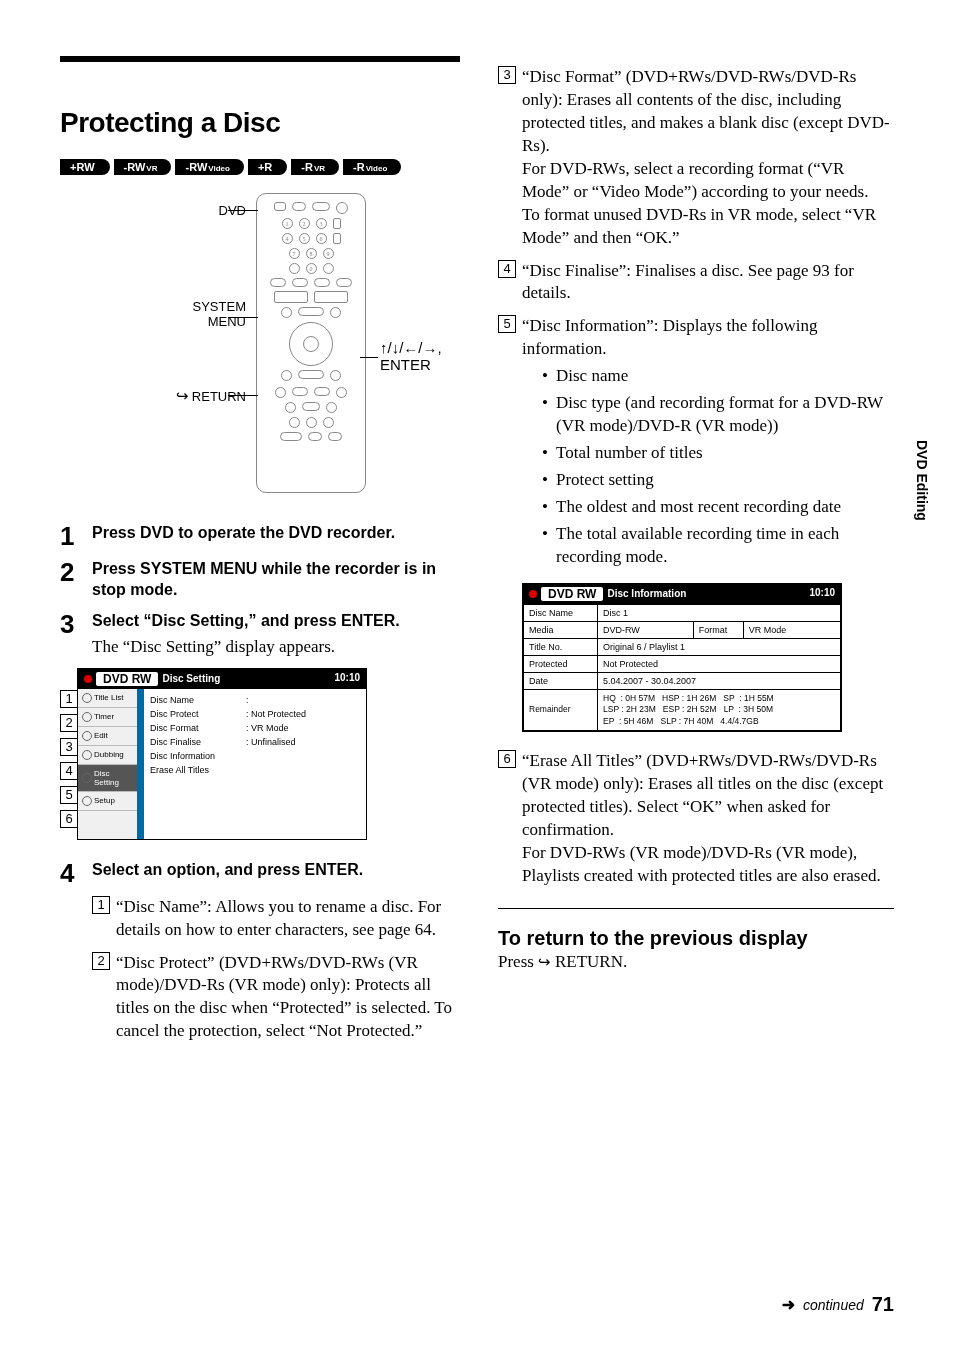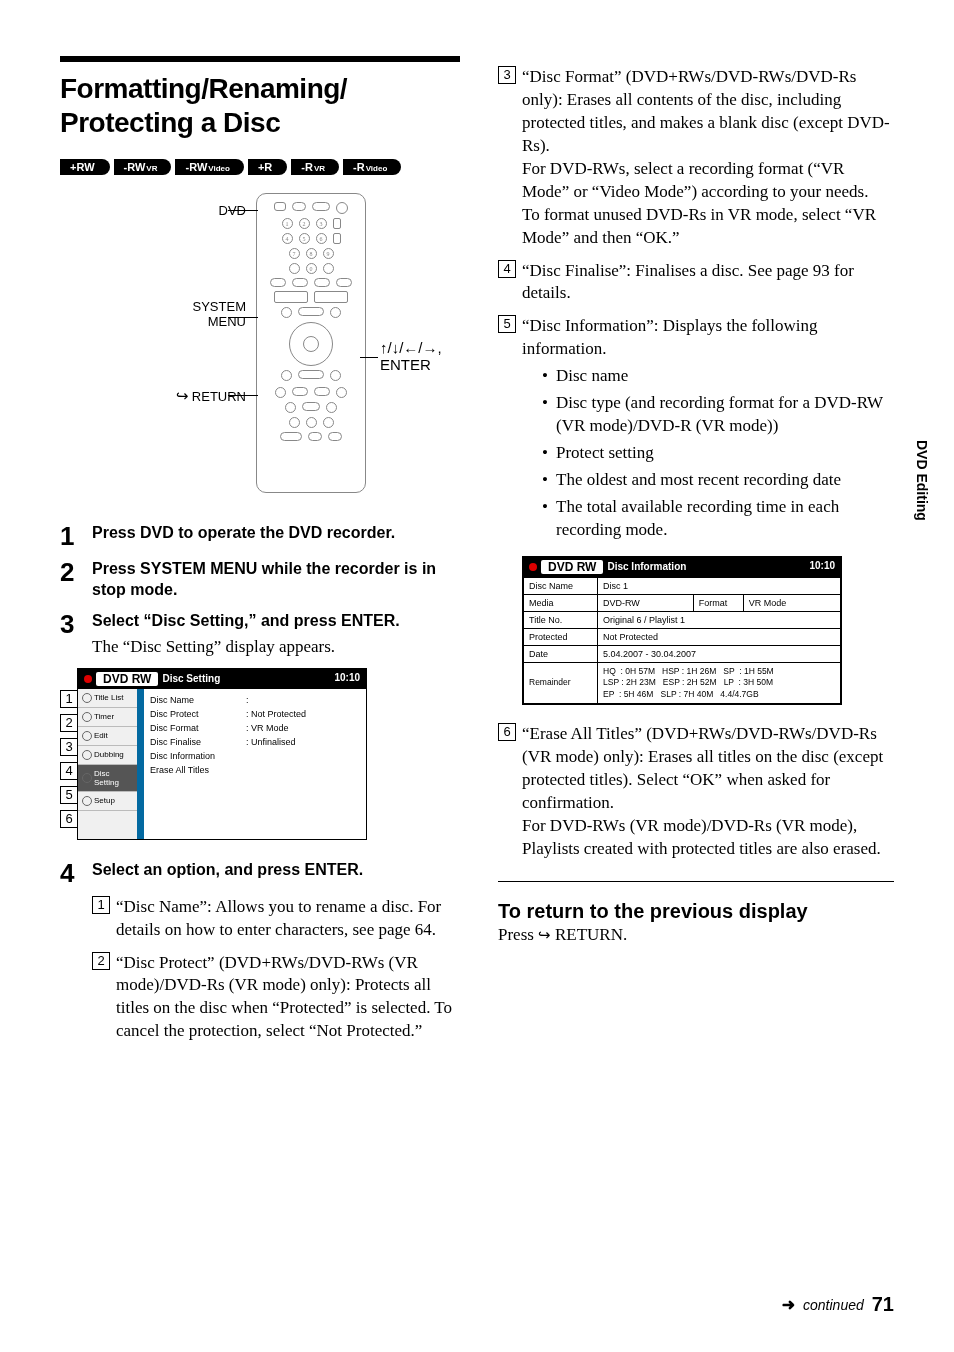--- a/index.html
+++ b/index.html
@@ -112,21 +112,21 @@
 </head>
 <body>
 
 <div class="side-tab">DVD Editing</div>
 
 <div class="col-wrap">
 
   <div class="col-left">
     <div class="rule-top"></div>
     <h1 class="title">
-      <span>Formatting/Renaming/</span><br>
+      <br>
       <span>Protecting a Disc</span>
     </h1>
 
     <div class="disc-tags">
       <span class="disc-tag">
           <span>+RW</span>
           <span class="sub"></span>
         </span>
       <span class="disc-tag">
           <span>-RW</span>
@@ -353,20 +353,21 @@
         <span class="boxed">4</span>
         <div class="opt-body">“Disc Finalise”: Finalises a disc. See page 93 for details.</div>
       </div>
       <div class="opt">
         <span class="boxed">5</span>
         <div class="opt-body">
           <span>“Disc Information”: Displays the following information.</span>
           <ul class="bullets">
             <li>Disc name</li>
             <li>Disc type (and recording format for a DVD-RW (VR mode)/DVD-R (VR mode))</li>
+            <li>Total number of titles</li>
             <li>Protect setting</li>
             <li>The oldest and most recent recording date</li>
             <li>The total available recording time in each recording mode.</li>
           </ul>
         </div>
       </div>
 
       <div class="ui-info" style="margin-left:24px;">
         <div class="ui-hdr">
           <span><span class="dot"></span><span class="badge">DVD RW</span><span>Disc Information</span></span>

